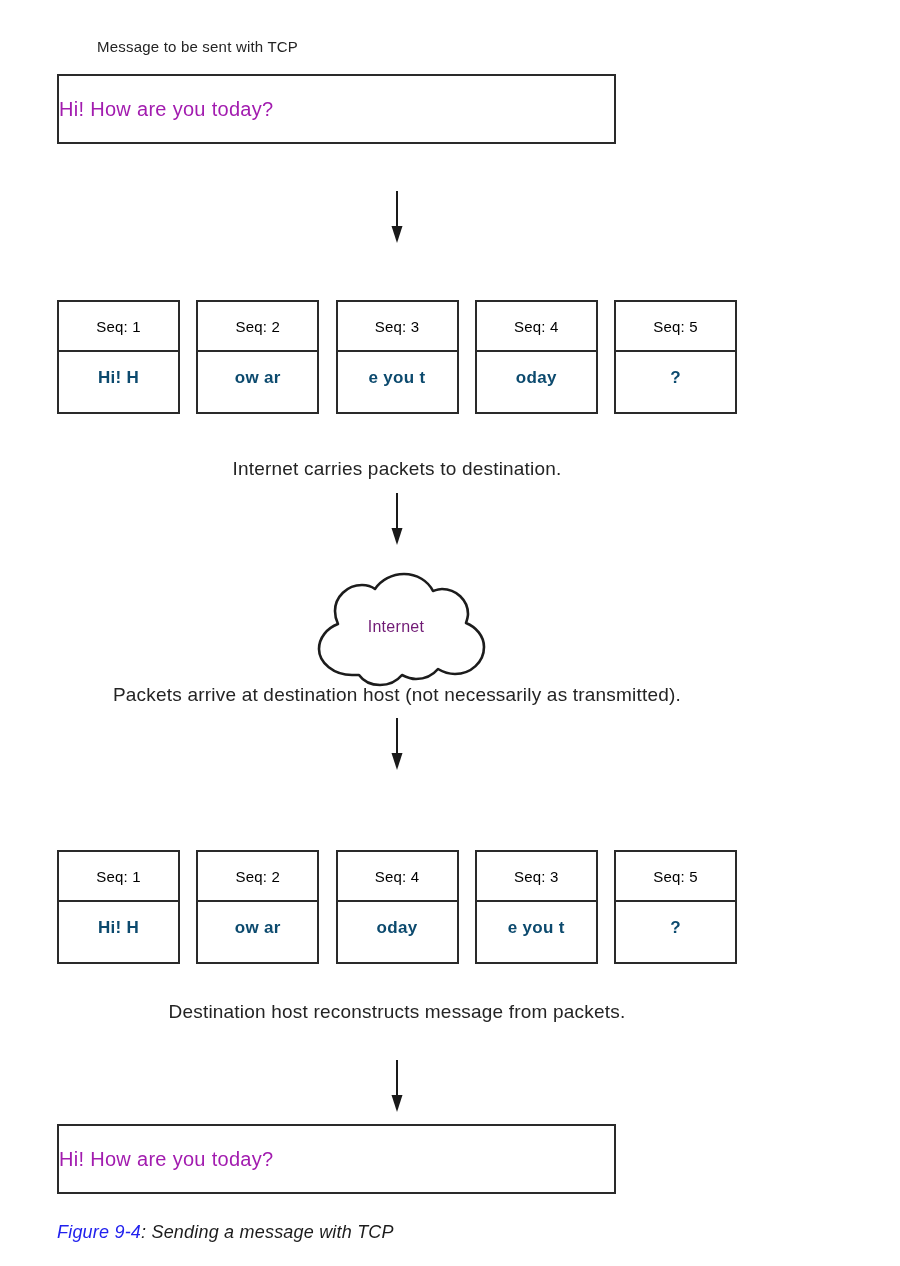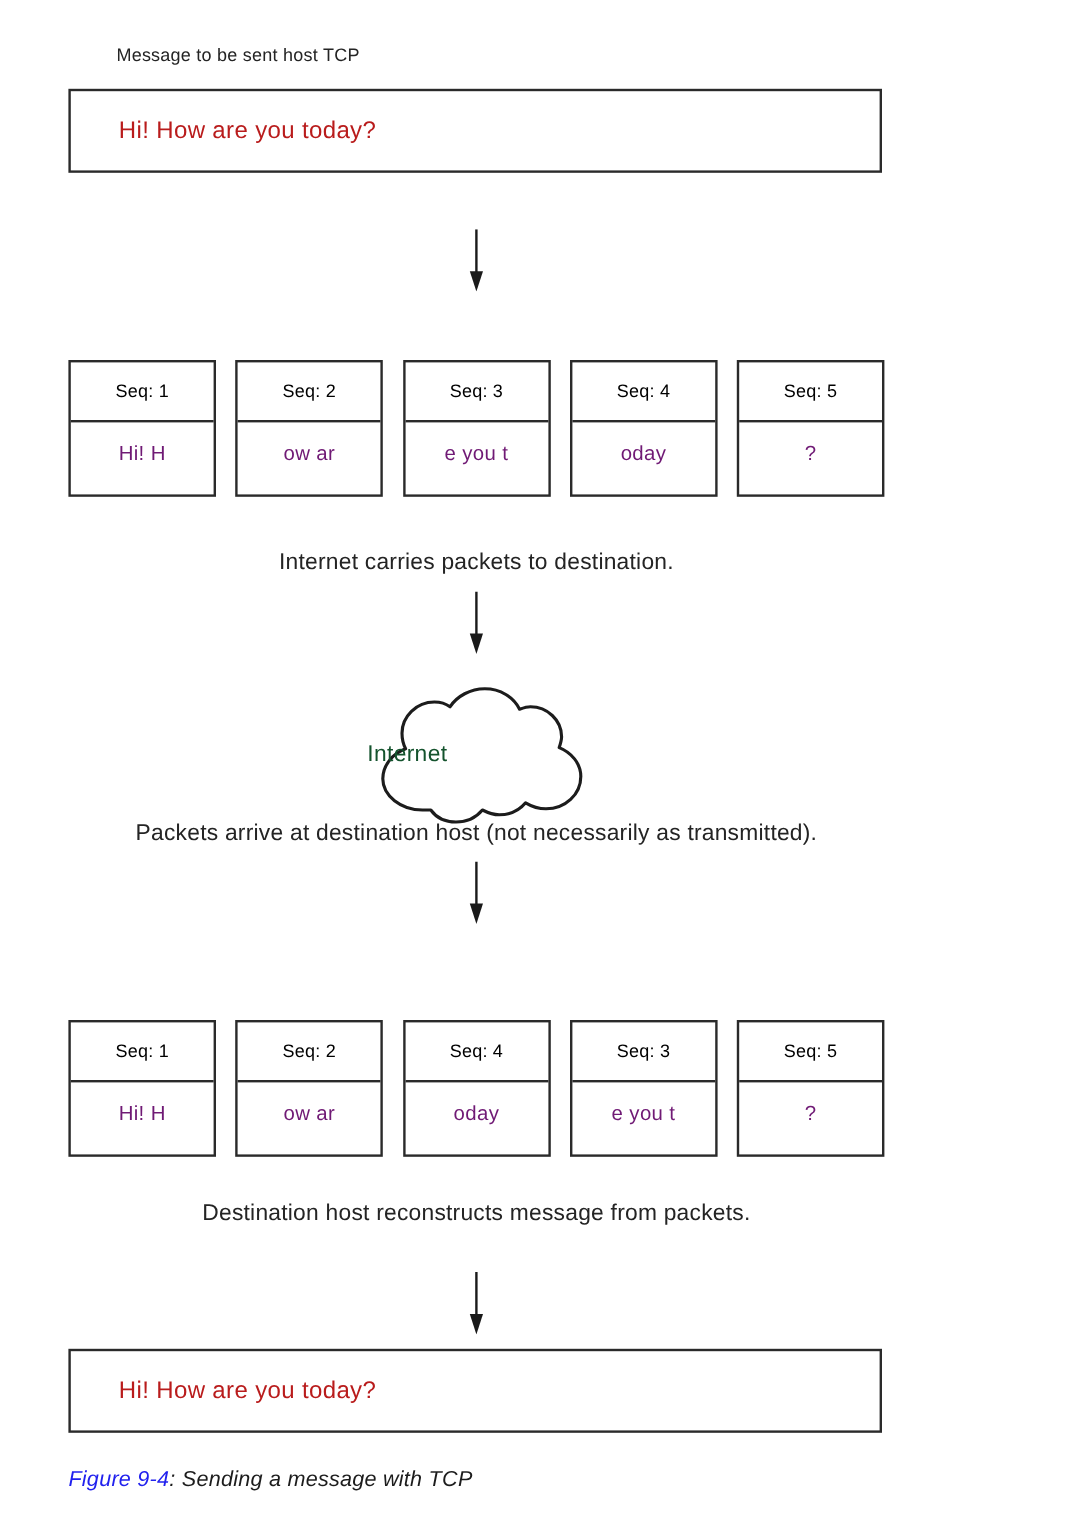--- a/index.html
+++ b/index.html
@@ -12,25 +12,24 @@
     overflow: hidden;
   }
   .page { position: absolute; inset: 0; background: #ffffff; }
 
   .top-label {
     position: absolute; left: 97px; top: 38px;
     font-size: 15px; letter-spacing: 0.2px; color: #242424;
   }
 
   .msg-box {
-    position: absolute; left: 57px; width: 678px; height: 70px;
+    position: absolute; left: 57px; width: 559px; height: 70px;
     border: 2.5px solid #2a2a2a; background: #ffffff;
     display: flex; align-items: center;
-    padding-left: 40px;
-    font-size: 20px; letter-spacing: 0.3px; color: #b91c1c;
+    font-size: 20px; letter-spacing: 0.3px; color: #a21caf;
   }
   .msg-box.original { top: 74px; }
   .msg-box.final { top: 1124px; }
 
   .flow-col {
     position: absolute; left: 57px; width: 680px;
     display: flex; flex-direction: column; align-items: center;
   }
   .step-text {
     font-size: 19px; letter-spacing: 0.2px; color: #242424;
@@ -51,44 +50,44 @@
   }
   .packet-header {
     height: 50px; border-bottom: 2.5px solid #2a2a2a;
     display: flex; align-items: center; justify-content: center;
     font-size: 15px; letter-spacing: 0.2px; color: #000000;
   }
   .packet-body {
     flex: 1;
     display: flex; align-items: center; justify-content: center;
     padding-bottom: 8px;
-    font-size: 17px; letter-spacing: 0.3px; color: #701a75;
+    font-size: 17px; letter-spacing: 0.3px; color: #0c4a6e; font-weight: bold;
   }
 
   .cloud-wrap { position: absolute; left: 306px; top: 572px; width: 180px; height: 120px; }
   .cloud-wrap svg { display: block; }
   .cloud-label {
     position: absolute; left: 0; top: 46px; width: 100%;
-    font-size: 19px; letter-spacing: 0.3px; color: #14532d;
+    text-align: center; font-size: 16px; letter-spacing: 0.3px; color: #701a75;
   }
 
   .caption {
     position: absolute; left: 57px; top: 1222px;
     font-size: 18px; font-style: italic; letter-spacing: 0.2px;
     color: #1c1c1c;
     text-align: right;
   }
   .caption .fig-label { color: #2121ee; cursor: pointer; }
 </style>
 </head>
 <body>
 
 <div class="page">
 
-  <div class="top-label">Message to be sent host TCP</div>
+  <div class="top-label">Message to be sent with TCP</div>
 
   <div class="msg-box original">
     <span>Hi! How are you today?</span>
   </div>
 
   <div class="flow-col" style="top:179px;">
     <svg class="arrow" width="16" height="52" viewBox="0 0 16 52" style="margin-top:12px;">
       <line x1="8" y1="0" x2="8" y2="38" stroke="#1a1a1a" stroke-width="2"></line>
       <polygon points="8,52 2.5,35 13.5,35" fill="#1a1a1a"></polygon>
     </svg>

